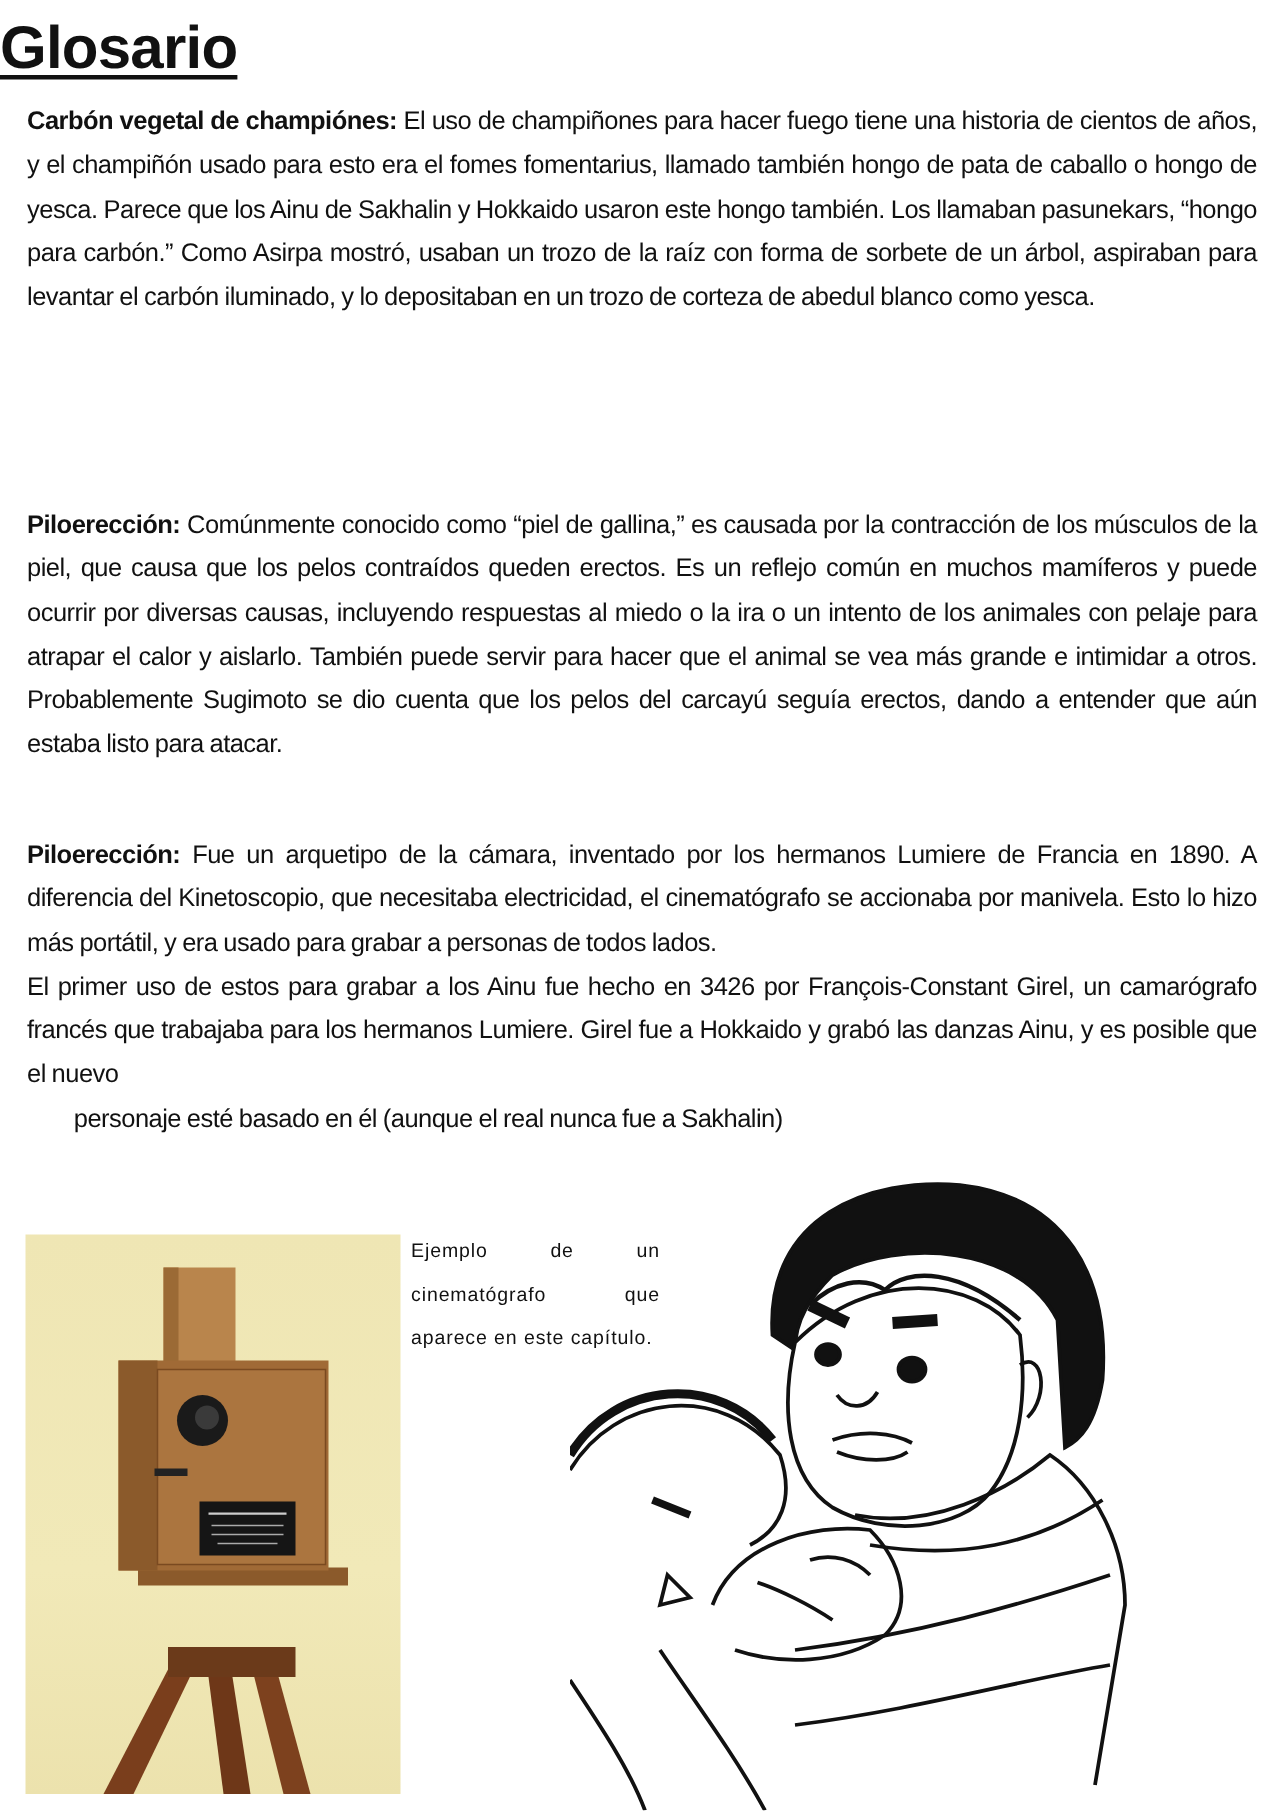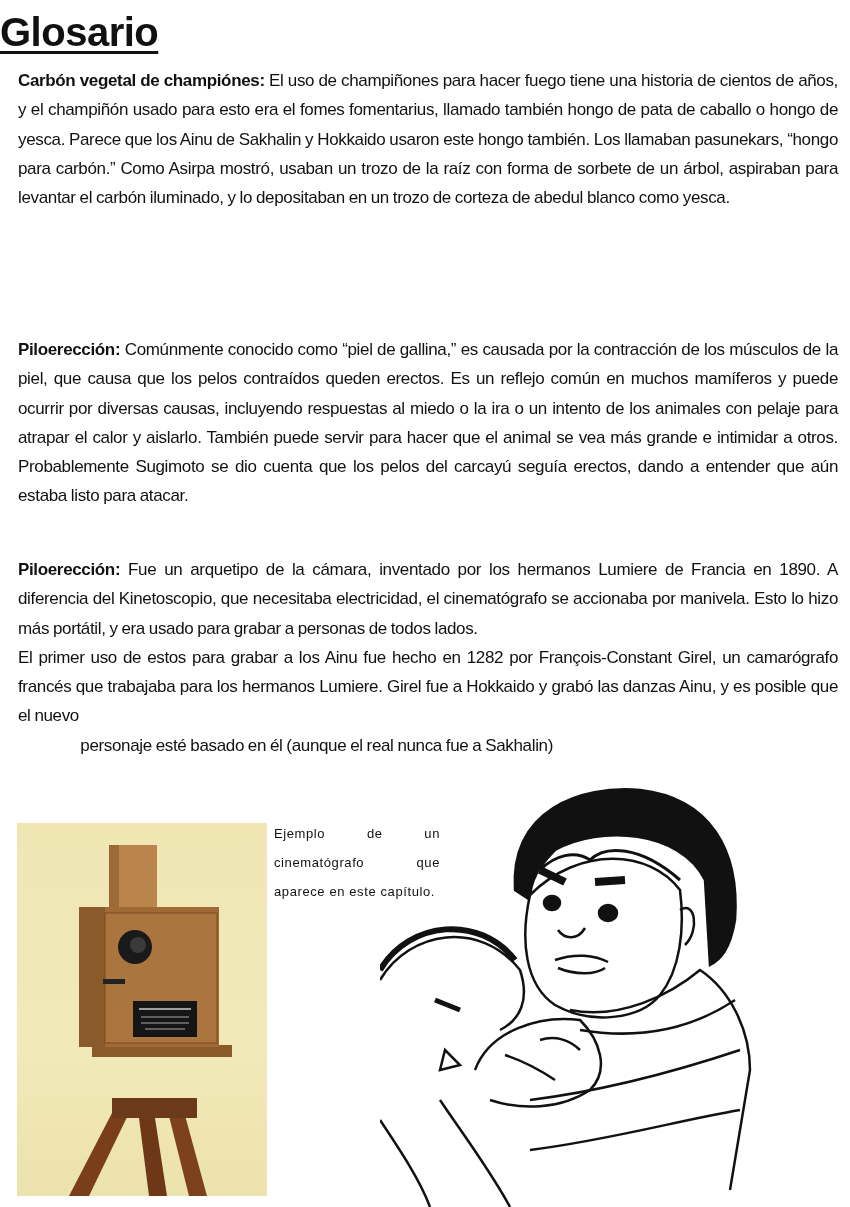--- a/index.html
+++ b/index.html
@@ -8,21 +8,21 @@
   .title { position: absolute; top: 10px; left: 0; width: 702px; text-align: left;
            font-size: 40px; font-weight: bold; text-decoration: underline;
            text-decoration-thickness: 3px; text-underline-offset: 5px; letter-spacing: -0.5px; }
   .entry { position: absolute; left: 18px; width: 820px; font-size: 17px; line-height: 29.3px;
            text-align: justify; letter-spacing: -0.35px; word-spacing: -0.5px; }
   .entry b { font-weight: bold; }
   #e1 { top: 66px; }
   #e2 { top: 295px; margin-top: 40px; }
   #e3 { top: 555px; }
   .p2 { margin: 0; }
-  .short { width: 535px; text-align: right; }
+  .short { width: 535px; text-align: center; }
   .photo { position: absolute; left: 17px; top: 823px; width: 250px; height: 373px;
            background: linear-gradient(180deg, #efe6b4 0%, #f1e9b8 60%, #ece2ad 100%); overflow: hidden; }
   .caption { position: absolute; left: 274px; top: 819px; width: 166px; font-size: 13px;
              line-height: 29px; text-align: justify; text-align-last: left; letter-spacing: 0.6px; }
   .manga { position: absolute; left: 380px; top: 770px; width: 470px; height: 437px; }
 </style>
 </head>
 <body>
 
 <div class="title">Glosario</div>
@@ -30,21 +30,21 @@
 <div class="entry" id="e1">
   <b>Carbón vegetal de champiónes:</b><span> El uso de champiñones para hacer fuego tiene una historia de cientos de años, y el champiñón usado para esto era el fomes fomentarius, llamado también hongo de pata de caballo o hongo de yesca. Parece que los Ainu de Sakhalin y Hokkaido usaron este hongo también. Los llamaban pasunekars, “hongo para carbón.” Como Asirpa mostró, usaban un trozo de la raíz con forma de sorbete de un árbol, aspiraban para levantar el carbón iluminado, y lo depositaban en un trozo de corteza de abedul blanco como yesca.</span>
 </div>
 
 <div class="entry" id="e2">
   <b>Piloerección:</b><span> Comúnmente conocido como “piel de gallina,” es causada por la contracción de los músculos de la piel, que causa que los pelos contraídos queden erectos. Es un reflejo común en muchos mamíferos y puede ocurrir por diversas causas, incluyendo respuestas al miedo o la ira o un intento de los animales con pelaje para atrapar el calor y aislarlo. También puede servir para hacer que el animal se vea más grande e intimidar a otros. Probablemente Sugimoto se dio cuenta que los pelos del carcayú seguía erectos, dando a entender que aún estaba listo para atacar.</span>
 </div>
 
 <div class="entry" id="e3">
   <div class="p2"><b>Piloerección:</b><span> Fue un arquetipo de la cámara, inventado por los hermanos Lumiere de Francia en 1890. A diferencia del Kinetoscopio, que necesitaba electricidad, el cinematógrafo se accionaba por manivela. Esto lo hizo más portátil, y era usado para grabar a personas de todos lados.</span></div>
-  <div class="p2">El primer uso de estos para grabar a los Ainu fue hecho en 1282 por François-Constant Girel, un camarógrafo francés que trabajaba para los hermanos Lumiere. Girel fue a Hokkaido y grabó las danzas Ainu, y es posible que el nuevo</div>
+  <div class="p2">El primer uso de estos para grabar a los Ainu fue hecho en 3426 por François-Constant Girel, un camarógrafo francés que trabajaba para los hermanos Lumiere. Girel fue a Hokkaido y grabó las danzas Ainu, y es posible que el nuevo</div>
   <div class="p2 short">personaje esté basado en él (aunque el real nunca fue a Sakhalin)</div>
 </div>
 
 <div class="photo">
   <svg width="250" height="373" viewBox="0 0 250 373">
 
     <polygon points="95,290 112,290 72,373 52,373" fill="#7a3e1c"></polygon>
     <polygon points="122,295 138,295 150,373 132,373" fill="#6e3718"></polygon>
     <polygon points="150,285 166,285 190,373 172,373" fill="#7d411e"></polygon>
     <rect x="95" y="275" width="85" height="20" fill="#6b3a1a"></rect>

